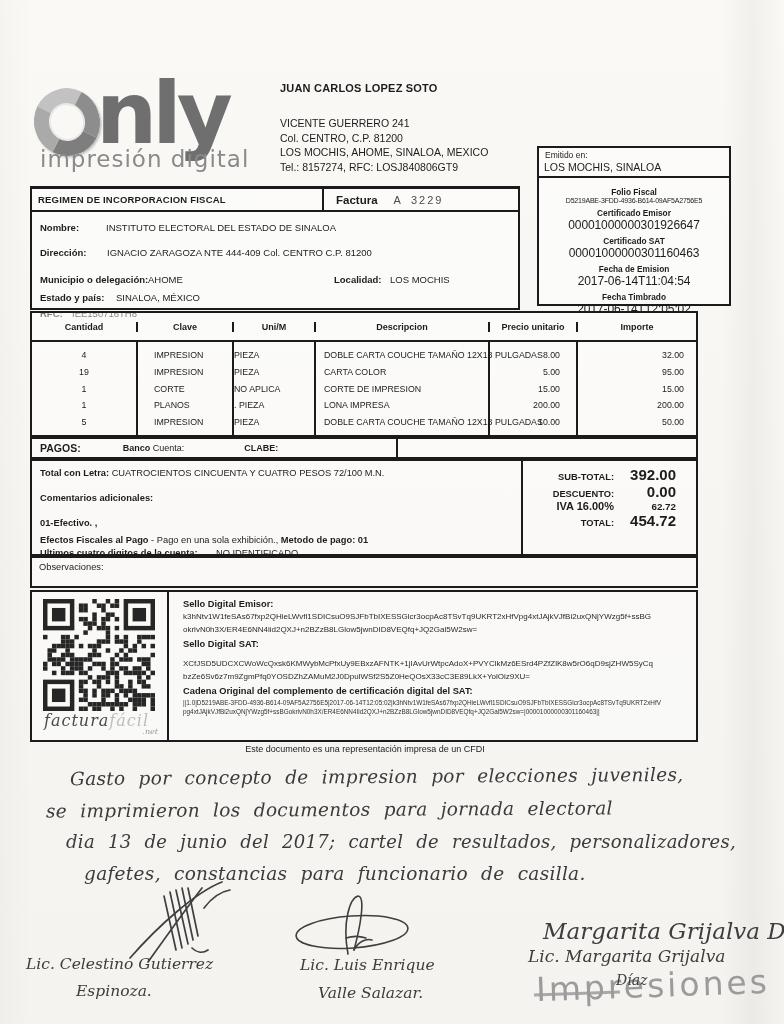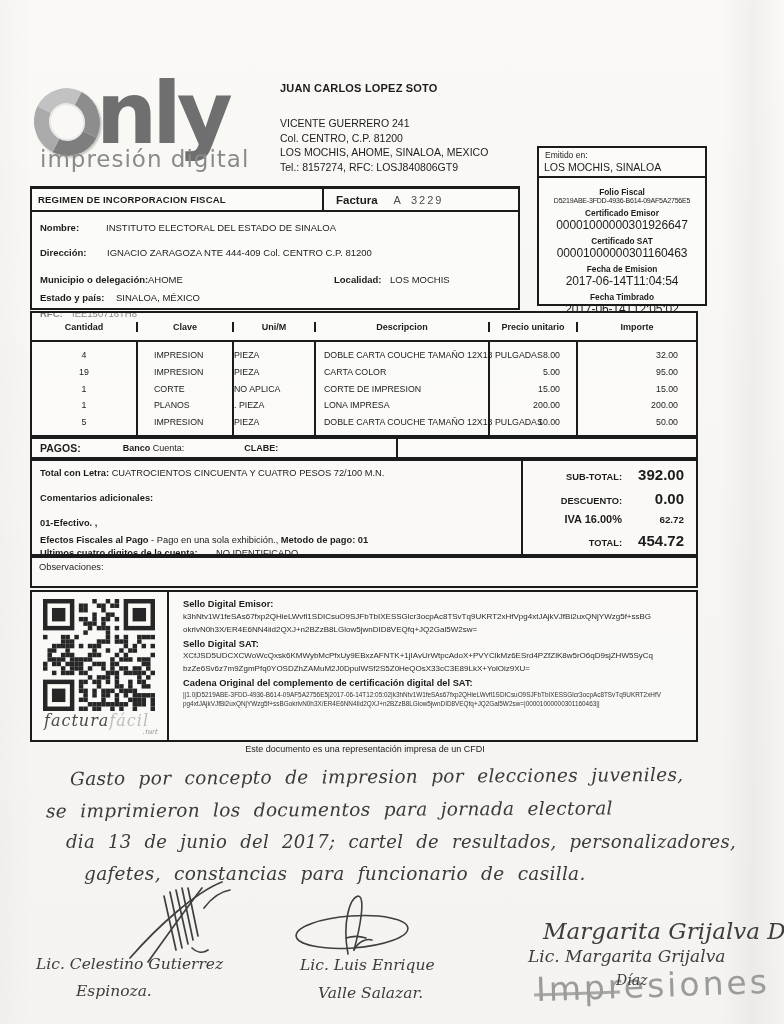--- a/index.html
+++ b/index.html
@@ -22,21 +22,21 @@
      letter-spacing:-5px;margin-left:-4px;font-family:"DejaVu Sans",sans-serif;}
   .logo-tagline{position:absolute;left:40px;top:146px;font-size:23px;color:#8a8a8a;
      font-family:"DejaVu Sans",sans-serif;font-weight:400;letter-spacing:1px;}
 
   
   .issuer{position:absolute;left:280px;top:82px;width:280px;text-align:left;}
   .issuer-name{font-size:11px;font-weight:bold;letter-spacing:.2px;}
   .issuer-addr{margin-top:22px;font-size:10.5px;line-height:14.5px;}
 
   
-  .emitido-box{left:537px;top:146px;width:170px;height:160px;}
+  .emitido-box{left:537px;top:146px;width:194px;height:160px;}
   .emitido-label{font-size:8.5px;padding:2px 0 0 6px;}
   .emitido-value{font-size:10.5px;padding:1px 0 3px 5px;border-bottom:2px solid #1b1b1b;}
   .fiscal{padding-top:5px;text-align:center;}
   .f-label{font-size:8.3px;font-weight:bold;margin-top:4px;}
   .f-value{font-size:12px;letter-spacing:-.1px;}
   .f-value.small{font-size:7px;letter-spacing:-.2px;}
 
   
   .client-box{left:30px;top:186px;width:490px;height:124px;border-top-width:3px;}
   .band{display:flex;height:21px;border-bottom:2px solid #1b1b1b;}
@@ -52,35 +52,35 @@
   .items{left:30px;top:311px;width:668px;height:126px;}
   .thead{display:flex;height:27px;border-bottom:2px solid #1b1b1b;align-items:center;font-size:9px;font-weight:bold;text-align:center;}
   .thead div{box-sizing:border-box;}
   .tbody{display:flex;height:95px;font-size:8.8px;}
   .tcol{box-sizing:border-box;padding-top:5px;}
   .tcol div{height:16.8px;line-height:16.8px;white-space:nowrap;}
   .bL{border-left:2px solid #1b1b1b;}
   .c1{width:104px;} .c2{width:96px;} .c3{width:82px;} .c4{width:174px;} .c5{width:88px;} .c6{flex:1;}
   .t-center{text-align:center;} .t-right{text-align:right;}
   .pl16{padding-left:16px;} .pl10{} .pl8{padding-left:8px;}
-  .pr16{padding-right:16px;} .pr18{padding-right:18px;}
+  .pr16{padding-right:16px;} .pr18{padding-right:12px;}
 
   
   .pagos{left:30px;top:437px;width:668px;height:22px;display:flex;}
   .pagos-left{width:364px;display:flex;align-items:center;box-sizing:border-box;}
   .pagos-right{flex:1;border-left:2px solid #1b1b1b;}
   .pagos-title{font-size:10.5px;font-weight:bold;margin-left:8px;}
   .banco{font-size:9px;margin-left:42px;}
   .clabe{font-size:9px;font-weight:bold;margin-left:60px;}
 
   
   .totals{left:30px;top:459px;width:668px;height:97px;display:flex;}
   .tot-left{flex:1;position:relative;font-size:9.3px;}
   .tot-left .line{position:absolute;left:8px;white-space:nowrap;}
-  .tot-right{width:175px;border-left:2px solid #1b1b1b;display:flex;flex-direction:column;justify-content:space-between;padding:5px 0;box-sizing:border-box;}
+  .tot-right{width:175px;border-left:2px solid #1b1b1b;display:flex;flex-direction:column;justify-content:flex-start;padding:5px 8px;box-sizing:border-box;}
   .trow{display:flex;align-items:baseline;}
   .trow .tl{flex:1;text-align:right;font-weight:bold;font-size:9.3px;}
   .trow .tv{width:62px;text-align:right;padding-right:12px;font-weight:bold;font-size:15px;}
   .trow.iva .tl{font-size:11px;}
   .trow.iva .tv{font-size:9.8px;}
 
   
   .obs{left:30px;top:556px;width:668px;height:32px;font-size:9.3px;}
   .obs div{padding:4px 0 0 7px;}
 
@@ -88,21 +88,21 @@
   .sello{left:30px;top:590px;width:668px;height:152px;display:flex;}
   .qr-cell{width:137px;border-right:2px solid #1b1b1b;position:relative;box-sizing:border-box;}
   .qr-cell svg{position:absolute;left:11px;top:7px;}
   .ff{position:absolute;left:12px;bottom:4px;width:114px;font-family:"DejaVu Serif",serif;}
   .ff-main{font-style:italic;font-size:16px;color:#4b4b4b;letter-spacing:1px;}
   .ff-main .lite{color:#bdbdbd;}
   .ff-net{font-size:8px;color:#9a9a9a;text-align:right;margin-top:-3px;font-style:italic;}
   .sello-text{flex:1;padding:7px 16px 0 14px;}
   .s-label{font-size:9.3px;font-weight:bold;}
   .s-value{font-size:8px;line-height:12.5px;word-break:break-all;color:#2a2a2a;margin:2px 0 3px 0;max-width:470px;}
-  .s-value.gap{margin-top:1px;}
+  .s-value.gap{margin-top:9px;}
   .s-cadena{font-size:6.4px;line-height:9px;word-break:break-all;color:#333;margin-top:2px;max-width:480px;}
 
   .cfdi-note{position:absolute;left:0;top:744px;width:730px;text-align:center;font-size:9px;}
 
   
   .hw{position:absolute;font-family:"DejaVu Serif",serif;font-style:italic;color:#3b3b3b;
       font-size:18.5px;white-space:nowrap;word-spacing:7px;letter-spacing:.3px;}
   .hw1{left:70px;top:766px;transform:rotate(-.4deg);}
   .hw2{left:46px;top:799px;transform:rotate(-.3deg);}
   .hw3{left:66px;top:831px;font-size:18px;}
@@ -529,21 +529,21 @@
       <path d="M30 84 C50 56 70 28 84 10"></path>
       <path d="M46 18 L58 72"></path>
         <path d="M52 14 L64 70"></path>
         <path d="M58 12 L70 66"></path>
       <path d="M64 10 L75 62"></path>
         <path d="M70 10 L80 58"></path>
       <path d="M86 30 C92 22 100 14 112 12"></path>
       <path d="M74 70 C78 74 84 76 90 72"></path>
     </g>
   </svg>
-  <div class="hw-name" style="left:36px;top:955px;">Lic. Celestino Gutierrez</div>
+  <div class="hw-name" style="left:26px;top:955px;">Lic. Celestino Gutierrez</div>
   <div class="hw-name" style="left:76px;top:982px;">Espinoza.</div>
 
   <svg class="sig-svg" style="left:288px;top:892px;" width="130" height="66" viewBox="0 0 130 66">
     <g stroke="#3f3f3f" stroke-width="1.6" fill="none" stroke-linecap="round">
       <ellipse cx="64" cy="40" rx="56" ry="16" transform="rotate(-4 64 40)"></ellipse>
       <path d="M60 62 C54 30 62 6 70 4 C78 4 72 36 66 58"></path>
       <path d="M66 58 C70 50 78 46 84 48"></path>
       <path d="M58 46 C64 44 72 44 78 46"></path>
     </g>
   </svg>

